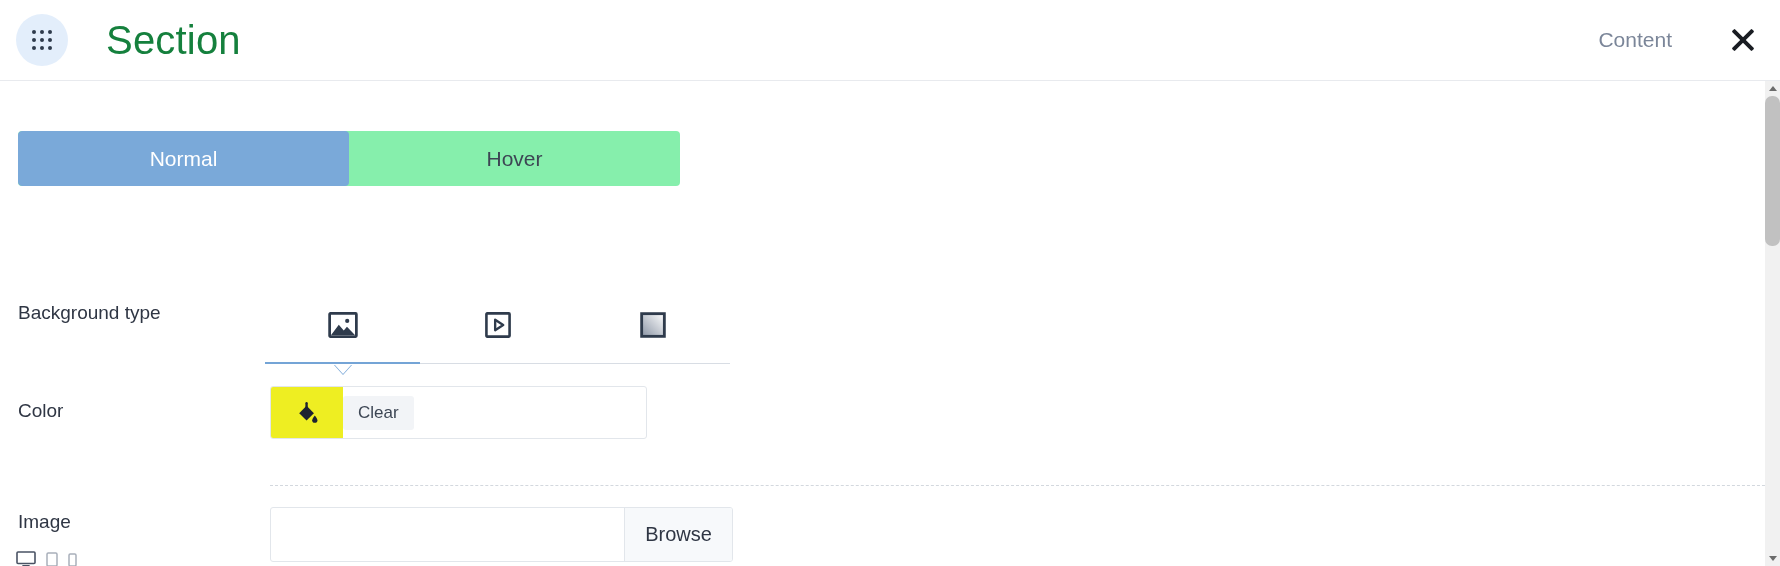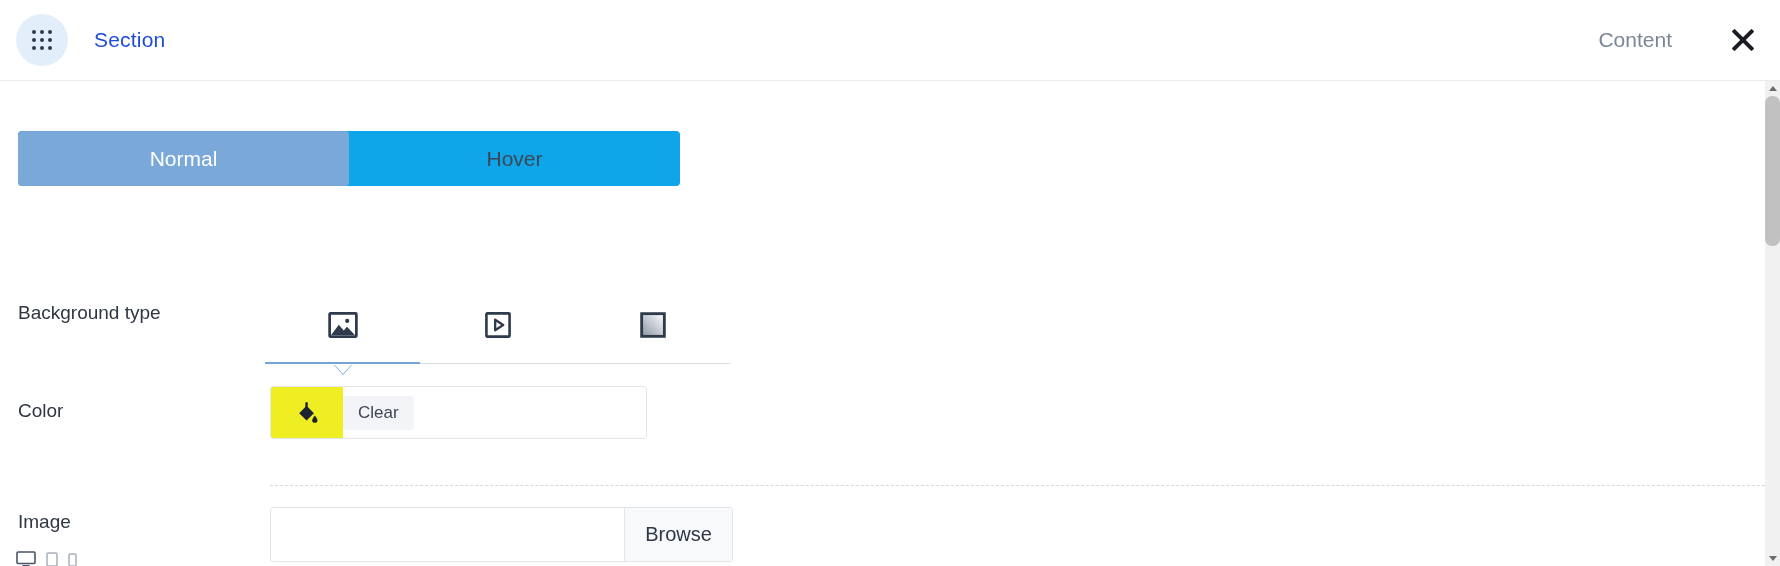--- a/index.html
+++ b/index.html
@@ -25,23 +25,23 @@
     margin-left: 16px;
     border-radius: 50%;
     background: #e3eefb;
     display: flex; align-items: center; justify-content: center;
     cursor: move;
     flex: none;
   }
   .dots { display: grid; grid-template-columns: repeat(3, 4px); grid-gap: 4px; }
   .dots i { width: 4px; height: 4px; background:#2f3b4c; border-radius:50%; display:block; }
   .panel-title {
-    margin-left: 26px;
-    font-size: 21px;
-    color: #1d4ed8;
+    margin-left: 38px;
+    font-size: 40px;
+    color: #15803d;
     font-weight: 400;
     letter-spacing: .2px;
     white-space: nowrap;
   }
   .header-spacer { flex: 1 1 auto; }
   .tabs { display:flex; align-items: stretch; height: 81px; }
   .tab {
     position: relative;
     display:flex; align-items:center; justify-content:center;
     padding: 8px 34px;
@@ -78,21 +78,21 @@
     padding: 0;
     background: #fff;
     overflow: hidden;
   }
 
   
   .state-toggle {
     position:absolute;
     left: 18px; top: 50px;
     width: 662px; height: 55px;
-    background: #0ea5e9;
+    background: #86efac;
     border-radius: 4px;
     display:flex;
     overflow: hidden;
   }
   .state-btn {
     flex: 1 1 50%;
     display:flex; align-items:center; justify-content:center;
     font-size: 21px;
     color: #3d4654;
     cursor:pointer;

